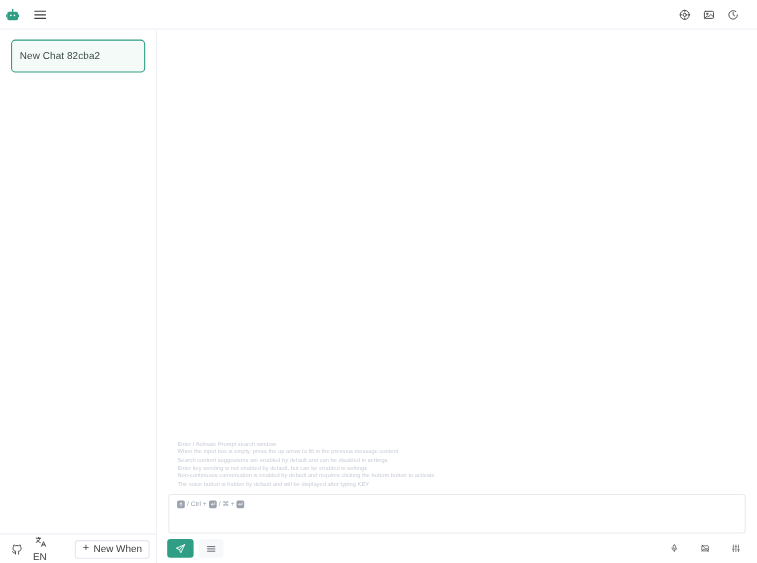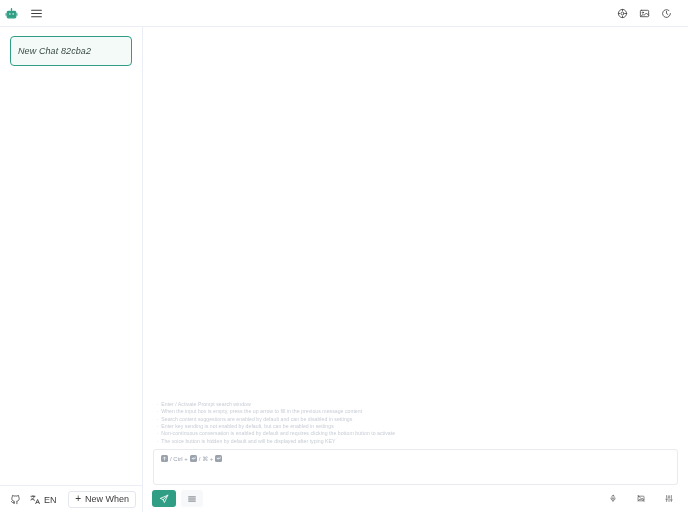--- a/index.html
+++ b/index.html
@@ -85,38 +85,38 @@
     border-radius: 4px;
     height: 30px;
     display: flex;
     align-items: center;
     padding: 0 7px;
     box-sizing: border-box;
     font-size: 9px;
     color: #3a4a46;
     cursor: pointer;
     letter-spacing: 0.1px;
-    font-style: italic;
   }
 
   .sidebar-footer {
     height: 27px;
     min-height: 27px;
     border-top: 1px solid #ebeef5;
     display: flex;
     align-items: center;
     gap: 9px;
     padding: 0 6px 0 10px;
     box-sizing: border-box;
   }
   .lang-group {
     display: flex;
     align-items: flex-end;
     gap: 3px;
     cursor: pointer;
+    flex-direction: column;
   }
   .lang-label {
     font-size: 9px;
     color: #3d3d3d;
   }
   .newchat-btn {
     margin-left: auto;
     display: flex;
     align-items: center;
     gap: 4px;

